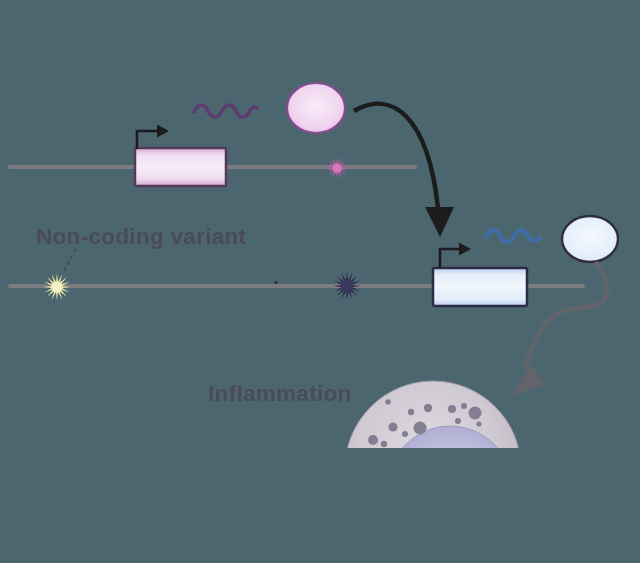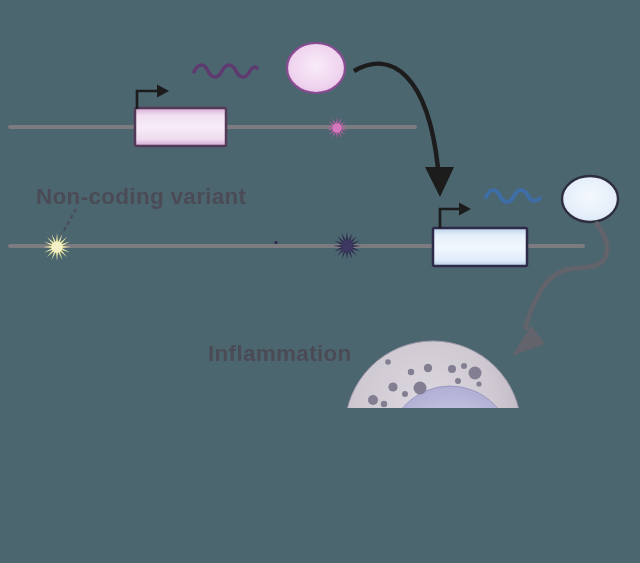--- a/index.html
+++ b/index.html
@@ -6,20 +6,21 @@
   body {
     background: var(--background, #4c6670);
     font-family: "Liberation Sans", sans-serif;
   }
   .canvas {
     position: relative;
     width: 640px;
     height: 408px;
     background: var(--background, #4c6670);
     overflow: hidden;
+    margin-top: 40px;
   }
   .canvas svg { position: absolute; inset: 0; }
 
   .dna-line      { stroke: var(--dna_line); stroke-width: 4; stroke-linecap: round; }
   .gene-coding   { fill: url(#gradGenePink); stroke: var(--gene_coding_border); stroke-width: 2.5; }
   .gene-target   { fill: url(#gradGeneBlue); stroke: var(--gene_target_border); stroke-width: 2.5; }
   .tss-arrow     { fill: none; stroke: var(--arrow); stroke-width: 2.6; }
   .tss-head      { fill: var(--arrow); }
   .mrna-coding   { fill: none; stroke: var(--mrna_coding); stroke-width: 3.5; stroke-linecap: round; }
   .mrna-target   { fill: none; stroke: var(--mrna_target); stroke-width: 4; stroke-linecap: round; }

